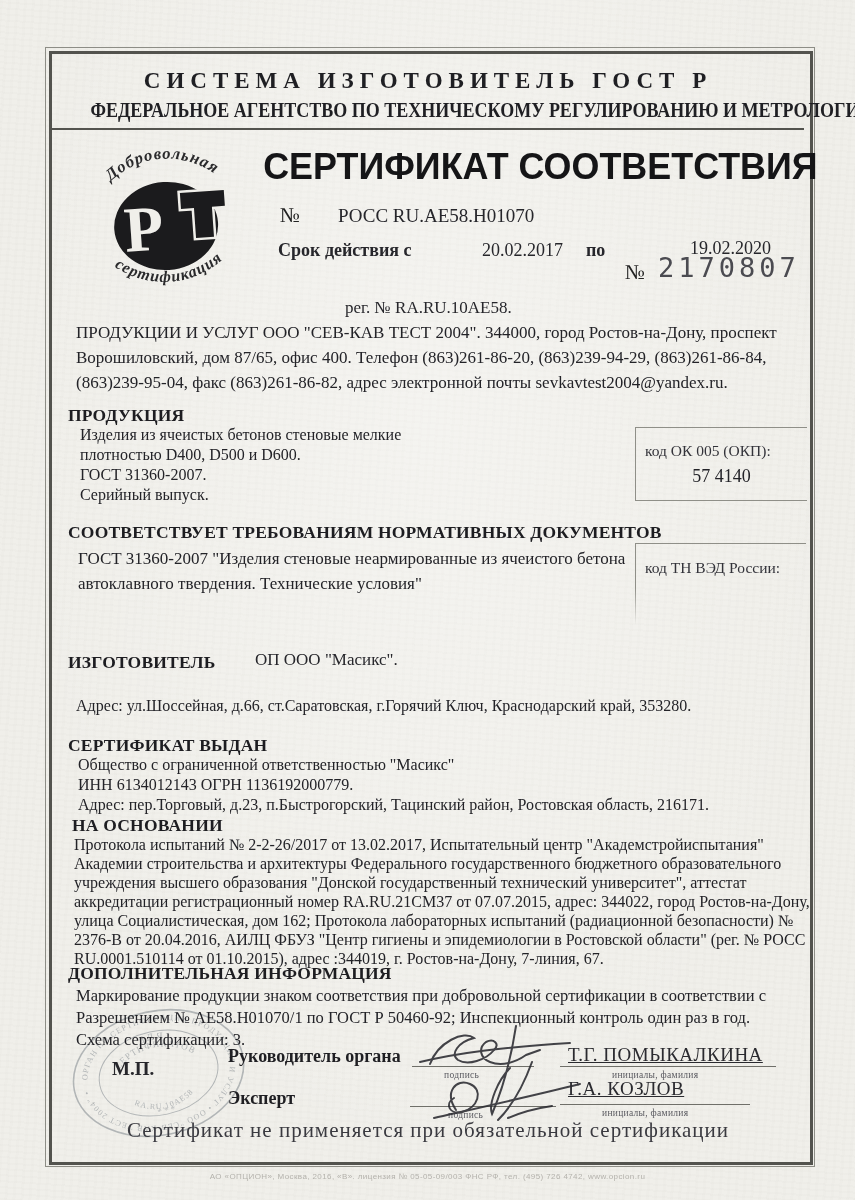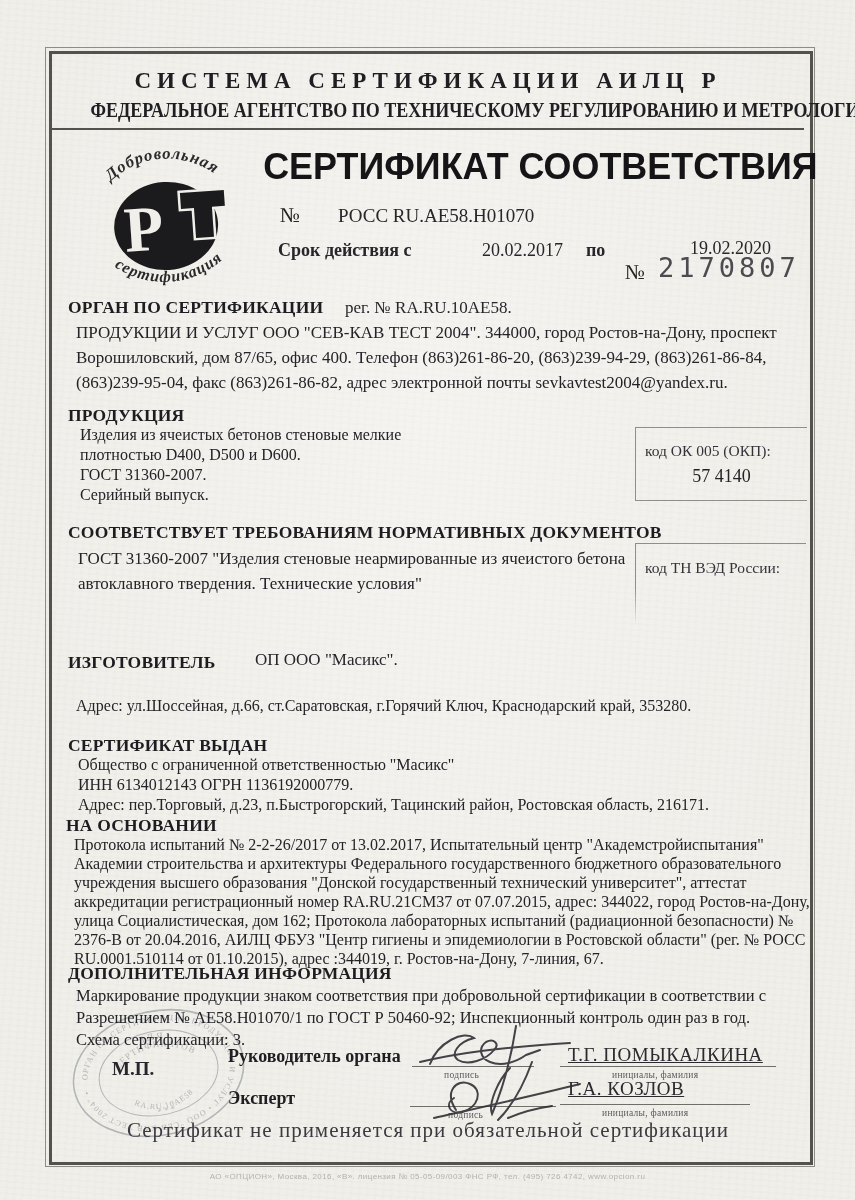--- a/index.html
+++ b/index.html
@@ -49,21 +49,21 @@
 </style>
 </head>
 <body>
 
 <div class="page">
 
   <div class="abs frame-outer"></div>
   <div class="abs frame-inner"></div>
   <div class="abs hdr-divider"></div>
 
-  <div class="abs sys-title">СИСТЕМА СЕРТИФИКАЦИИ АИЛЦ Р</div>
+  <div class="abs sys-title">СИСТЕМА ИЗГОТОВИТЕЛЬ ГОСТ Р</div>
   <div class="abs agency">ФЕДЕРАЛЬНОЕ АГЕНТСТВО ПО ТЕХНИЧЕСКОМУ РЕГУЛИРОВАНИЮ И МЕТРОЛОГИИ</div>
 
   <div class="abs logo-wrap">
     <svg width="160" height="172" viewBox="0 0 160 172">
       <defs>
         <path id="arcTop" d="M 10 62 A 82 82 0 0 1 150 62" fill="none"></path>
         <path id="arcBot" d="M 14 116 A 88 88 0 0 0 146 116" fill="none"></path>
       </defs>
       <text font-size="16.5" font-weight="bold" font-style="italic" fill="#2a2a2c" letter-spacing="1">
         <textPath href="#arcTop" startOffset="50%" text-anchor="middle">Добровольная</textPath>
@@ -81,21 +81,20 @@
 
   <div class="abs no-label" style="left:280px;top:203px;">№</div>
   <div class="abs serif18" style="left:338px;top:205px;font-size:19px;">РОСС RU.АЕ58.Н01070</div>
   <div class="abs serif18 bold" style="left:278px;top:240px;">Срок действия  с</div>
   <div class="abs serif18" style="left:482px;top:240px;">20.02.2017</div>
   <div class="abs serif18 bold" style="left:586px;top:240px;">по</div>
   <div class="abs serif18" style="left:690px;top:238px;">19.02.2020</div>
   <div class="abs no-label" style="left:625px;top:260px;">№</div>
   <div class="abs serial" style="left:658px;top:252px;">2170807</div>
 
-  <div class="abs sec-h" style="left:68px;top:297px;">ОРГАН ПО СЕРТИФИКАЦИИ</div>
   <div class="abs" style="left:345px;top:298px;font-size:17px;">рег. № RA.RU.10АЕ58.</div>
   <div class="abs body17" style="left:76px;top:320px;width:736px;">ПРОДУКЦИИ И УСЛУГ ООО "СЕВ-КАВ ТЕСТ 2004". 344000, город Ростов-на-Дону, проспект Ворошиловский, дом 87/65, офис 400. Телефон (863)261-86-20, (863)239-94-29, (863)261-86-84, (863)239-95-04, факс (863)261-86-82, адрес электронной почты sevkavtest2004@yandex.ru.</div>
 
   <div class="abs sec-h" style="left:68px;top:405px;">ПРОДУКЦИЯ</div>
   <div class="abs body16" style="left:80px;top:425px;">Изделия из ячеистых бетонов стеновые мелкие</div>
   <div class="abs body16" style="left:80px;top:445px;">плотностью D400, D500 и D600.</div>
   <div class="abs body16" style="left:80px;top:465px;">ГОСТ 31360-2007.</div>
   <div class="abs body16" style="left:80px;top:485px;">Серийный выпуск.</div>
 
   <div class="abs code-box" style="left:635px;top:427px;width:171px;height:72px;">
@@ -111,21 +110,21 @@
 
   <div class="abs sec-h" style="left:68px;top:652px;">ИЗГОТОВИТЕЛЬ</div>
   <div class="abs" style="left:255px;top:650px;font-size:17px;">ОП ООО "Масикс".</div>
   <div class="abs body16" style="left:76px;top:675px;width:740px;margin-top:21px;">Адрес: ул.Шоссейная, д.66, ст.Саратовская, г.Горячий Ключ, Краснодарский край, 353280.</div>
 
   <div class="abs body16" style="left:78px;top:755px;">Общество с ограниченной ответственностью "Масикс"</div>
   <div class="abs sec-h" style="left:68px;top:735px;">СЕРТИФИКАТ ВЫДАН</div>
   <div class="abs body16" style="left:78px;top:775px;">ИНН 6134012143 ОГРН 1136192000779.</div>
   <div class="abs body16" style="left:78px;top:795px;">Адрес: пер.Торговый, д.23, п.Быстрогорский, Тацинский район, Ростовская область, 216171.</div>
 
-  <div class="abs sec-h" style="left:66px;top:815px;">НА ОСНОВАНИИ</div>
+  <div class="abs sec-h" style="left:72px;top:815px;">НА ОСНОВАНИИ</div>
   <div class="abs body16" style="left:74px;top:835px;width:740px;line-height:19px;">Протокола испытаний № 2-2-26/2017 от 13.02.2017, Испытательный центр "Академстройиспытания" Академии строительства и архитектуры Федерального государственного бюджетного образовательного учреждения высшего образования "Донской государственный технический университет", аттестат аккредитации регистрационный номер RA.RU.21СМ37 от 07.07.2015, адрес: 344022, город Ростов-на-Дону, улица Социалистическая, дом 162; Протокола лабораторных испытаний (радиационной безопасности) № 2376-В от 20.04.2016, АИЛЦ ФБУЗ "Центр гигиены и эпидемиологии в Ростовской области" (рег. № РОСС RU.0001.510114 от 01.10.2015), адрес :344019, г. Ростов-на-Дону, 7-линия, 67.</div>
 
   <div class="abs sec-h" style="left:68px;top:963px;">ДОПОЛНИТЕЛЬНАЯ ИНФОРМАЦИЯ</div>
   <div class="abs body16" style="left:76px;top:985px;width:706px;line-height:22px;font-size:16.5px;">Маркирование продукции знаком соответствия при добровольной сертификации в соответствии с Разрешением № АЕ58.Н01070/1 по ГОСТ Р 50460-92; Инспекционный контроль один раз в год. Схема сертификации: 3.</div>
 
   <div class="abs stamp-wrap">
     <svg width="190" height="150" viewBox="0 0 190 150">
       <defs>
         <path id="ringPath" d="M 23 75 a 72 52 0 1 1 144 0 a 72 52 0 1 1 -144 0" fill="none"></path>
         <path id="cArc1" d="M 58 60 A 46 46 0 0 1 132 60" fill="none"></path>

